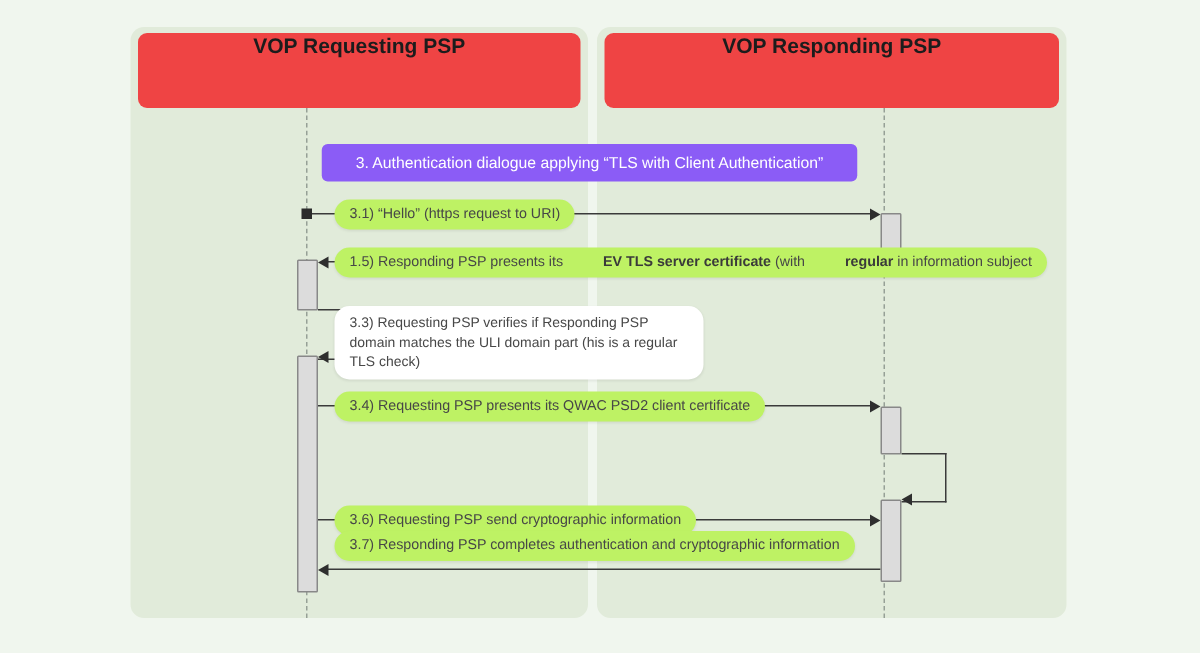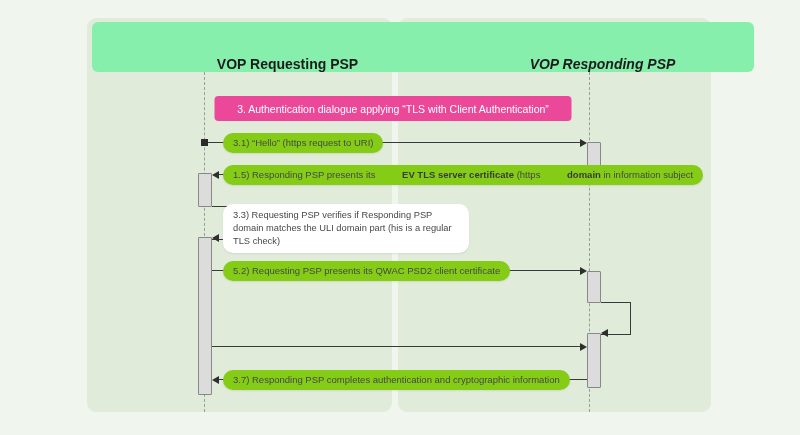--- a/index.html
+++ b/index.html
@@ -3,28 +3,28 @@
 <meta charset="utf-8">
 <style>
   html,body{margin:0;padding:0;}
   body{font-family:"Liberation Sans",sans-serif;background:#f0f6ee;}
   .stage{position:relative;width:800px;height:435px;background:#f0f6ee;overflow:hidden;}
 
   .panel{position:absolute;top:18px;height:394px;background:#e1ebda;border-radius:9px;}
   .panel.left{left:87px;width:305px;}
   .panel.right{left:398px;width:313px;}
 
-  .hdr{position:absolute;top:22px;height:50px;background:#86efac;border-radius:6px;
-       display:flex;align-items:flex-end;justify-content:center;
-       font-size:14px;font-weight:bold;color:#1c1c1c;z-index:6;padding-left:48px;}
+  .hdr{position:absolute;top:22px;height:50px;background:#ef4444;border-radius:6px;
+       display:flex;align-items:flex-start;justify-content:center;
+       font-size:14px;font-weight:bold;color:#1c1c1c;z-index:6;}
   .hdr.left{left:92px;width:295px;}
-  .hdr.right{left:403px;width:303px;font-style:italic;}
+  .hdr.right{left:403px;width:303px;}
 
   .banner{position:absolute;left:393px;top:96px;transform:translateX(-50%);
-          min-width:341px;height:25px;background:#ec4899;border-radius:4px;
+          min-width:341px;height:25px;background:#8b5cf6;border-radius:4px;
           display:flex;align-items:center;justify-content:center;
           font-size:10.5px;color:#ffffff;white-space:nowrap;padding:0 8px;z-index:6;}
 
   .lifeline{position:absolute;top:72px;height:340px;width:0;
             border-left:1px dashed #96a096;z-index:1;}
   .lifeline.ll{left:204px;}
   .lifeline.rl{left:589px;}
 
   .bar{position:absolute;width:14px;background:#dcdcdc;border:1px solid #888888;
        border-radius:1px;box-sizing:border-box;z-index:3;}
@@ -32,21 +32,21 @@
   .bar.rcol{left:587px;}
 
   .mline{position:absolute;height:0;border-top:1px solid #3a3a3a;z-index:2;}
   .loop{position:absolute;border:1px solid #3a3a3a;border-left:none;z-index:2;}
   .arr-r{position:absolute;width:0;height:0;border-top:4px solid transparent;
          border-bottom:4px solid transparent;border-left:7px solid #2e2e2e;z-index:3;}
   .arr-l{position:absolute;width:0;height:0;border-top:4px solid transparent;
          border-bottom:4px solid transparent;border-right:7px solid #2e2e2e;z-index:3;}
   .sq{position:absolute;width:7px;height:7px;background:#2b2b2b;z-index:3;}
 
-  .pill{position:absolute;height:20px;line-height:20px;padding:0 10px;background:#84cc16;
+  .pill{position:absolute;height:20px;line-height:20px;padding:0 10px;background:#bef264;
         border-radius:10px;font-size:9.5px;color:#474747;white-space:nowrap;
         box-shadow:0 1px 2px rgba(0,0,0,0.08);z-index:4;}
   .pill b{color:#3a3a3a;padding-left:24px;}
   .pill-multi{position:absolute;width:226px;padding:5px 10px;background:#ffffff;
         border-radius:10px;font-size:9.3px;line-height:13px;color:#474747;
         box-shadow:0 1px 2px rgba(0,0,0,0.08);z-index:4;}
 </style>
 </head>
 <body>
 
@@ -78,40 +78,43 @@
   <div class="sq" style="left:201px;top:139px;"></div>
   <div class="mline" style="left:205px;top:142px;width:377px;"></div>
   <div class="arr-r" style="left:580px;top:139px;"></div>
   <div class="pill" style="left:223px;top:133px;">
     <span>3.1) “Hello” (https request to URI)</span>
   </div>
 
   <div class="mline" style="left:217px;top:174px;width:370px;"></div>
   <div class="arr-l" style="left:212px;top:171px;"></div>
   <div class="pill" style="left:223px;top:165px;">
-    <span>1.5) Responding PSP presents its </span><b>EV TLS server certificate</b><span> (https </span><b>domain</b><span> in information subject</span>
+    <span>1.5) Responding PSP presents its </span><b>EV TLS server certificate</b><span> (with </span><b>regular</b><span> in information subject</span>
   </div>
 
   <div class="loop" style="left:212px;top:206px;width:60px;height:32px;"></div>
   <div class="arr-l" style="left:212px;top:234px;"></div>
   <div class="pill-multi" style="left:223px;top:204px;">
     <span>3.3) Requesting PSP verifies if Responding PSP domain matches the ULI domain part (his is a regular TLS check)</span>
   </div>
 
   <div class="mline" style="left:212px;top:270px;width:370px;"></div>
   <div class="arr-r" style="left:580px;top:267px;"></div>
   <div class="pill" style="left:223px;top:261px;">
-    <span>5.2) Requesting PSP presents its QWAC PSD2 client certificate</span>
+    <span>3.4) Requesting PSP presents its QWAC PSD2 client certificate</span>
   </div>
 
   <div class="loop" style="left:601px;top:302px;width:29px;height:31px;"></div>
   <div class="arr-l" style="left:601px;top:329px;"></div>
 
   <div class="mline" style="left:212px;top:346px;width:370px;"></div>
   <div class="arr-r" style="left:580px;top:343px;"></div>
+  <div class="pill" style="left:223px;top:337px;">
+    <span>3.6) Requesting PSP send cryptographic information</span>
+  </div>
 
   <div class="mline" style="left:217px;top:379px;width:370px;"></div>
   <div class="arr-l" style="left:212px;top:376px;"></div>
-  <div class="pill" style="left:223px;top:370px;text-align:center;">
+  <div class="pill" style="left:223px;top:354px;text-align:center;">
     <span>3.7) Responding PSP completes authentication and cryptographic information</span>
   </div>
 
 </div>
 
 </body></html>

